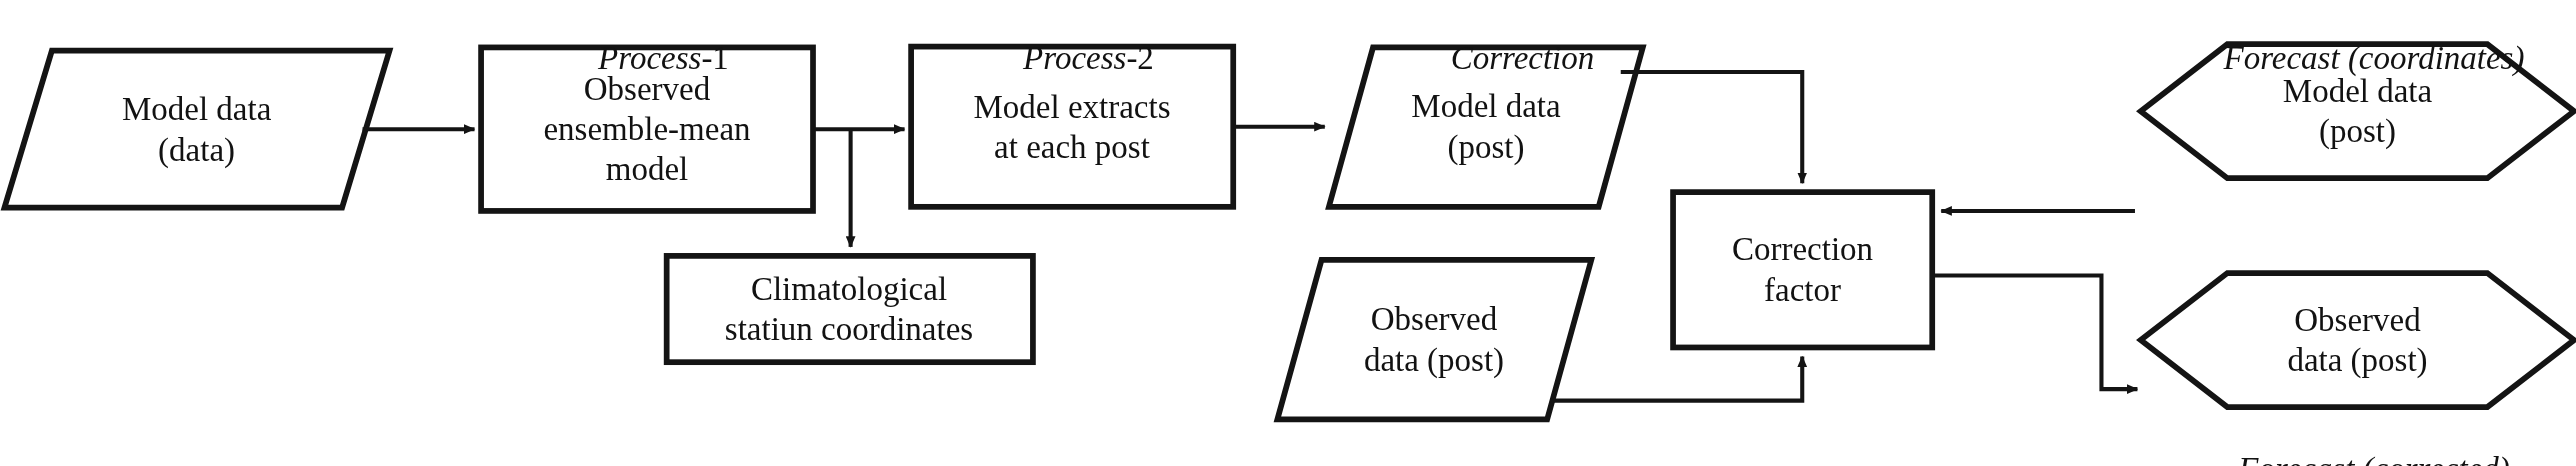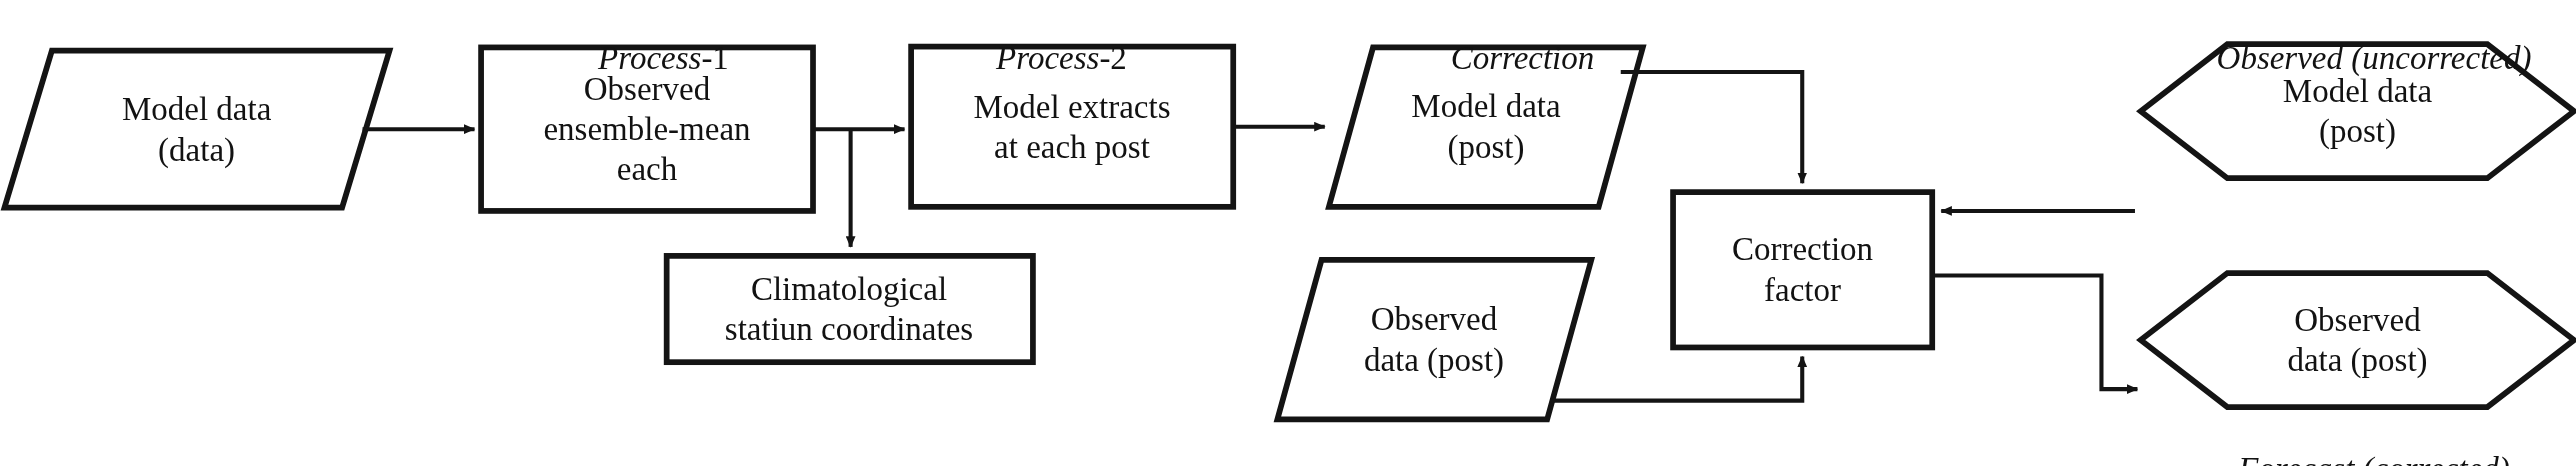--- a/index.html
+++ b/index.html
@@ -101,21 +101,21 @@
   </svg>
 
   <div class="node-label" style="left:4.1px; top:51px; width:385px; height:157px;">
     <span>Model data</span>
     <span>(data)</span>
   </div>
 
   <div class="node-label" style="left:481px; top:47px; width:332px; height:164px;">
     <span>Observed</span>
     <span>ensemble-mean</span>
-    <span>each</span>
+    <span>model</span>
   </div>
 
   <div class="node-label" style="left:666px; top:256px; width:366px; height:106px;">
     <span>Climatological</span>
     <span>statiun coordinates</span>
   </div>
 
   <div class="node-label" style="left:911px; top:47px; width:322px; height:160px;">
     <span>Model extracts</span>
     <span>at each post</span>
@@ -143,31 +143,31 @@
 
   <div class="node-label" style="left:2141px; top:273px; width:433px; height:134px;">
     <span>Observed</span>
     <span>data (post)</span>
   </div>
 
   <div class="caption" style="left:481px; top:4.1px; width:332px;">
     <span>Process</span><span class="upright">-1</span>
   </div>
 
-  <div class="caption" style="left:884px; top:4.1px; width:322px;">
+  <div class="caption" style="left:911px; top:4.1px; width:322px;">
     <span>Process</span><span class="upright">-2</span>
   </div>
 
   <div class="caption" style="left:1349px; top:4.1px; width:314px;">
     <span>Correction</span><span class="upright"></span>
   </div>
 
 
   <div class="caption" style="left:2141px; top:3.3px; width:433px;">
-    <span>Observed (uncorrected)</span>
+    <span>Forecast (coordinates)</span>
   </div>
 
   <div class="caption" style="left:2141px; top:415px; width:433px;">
     <span>Forecast (corrected)</span>
   </div>
 
 </div>
 
 
 </body></html>

